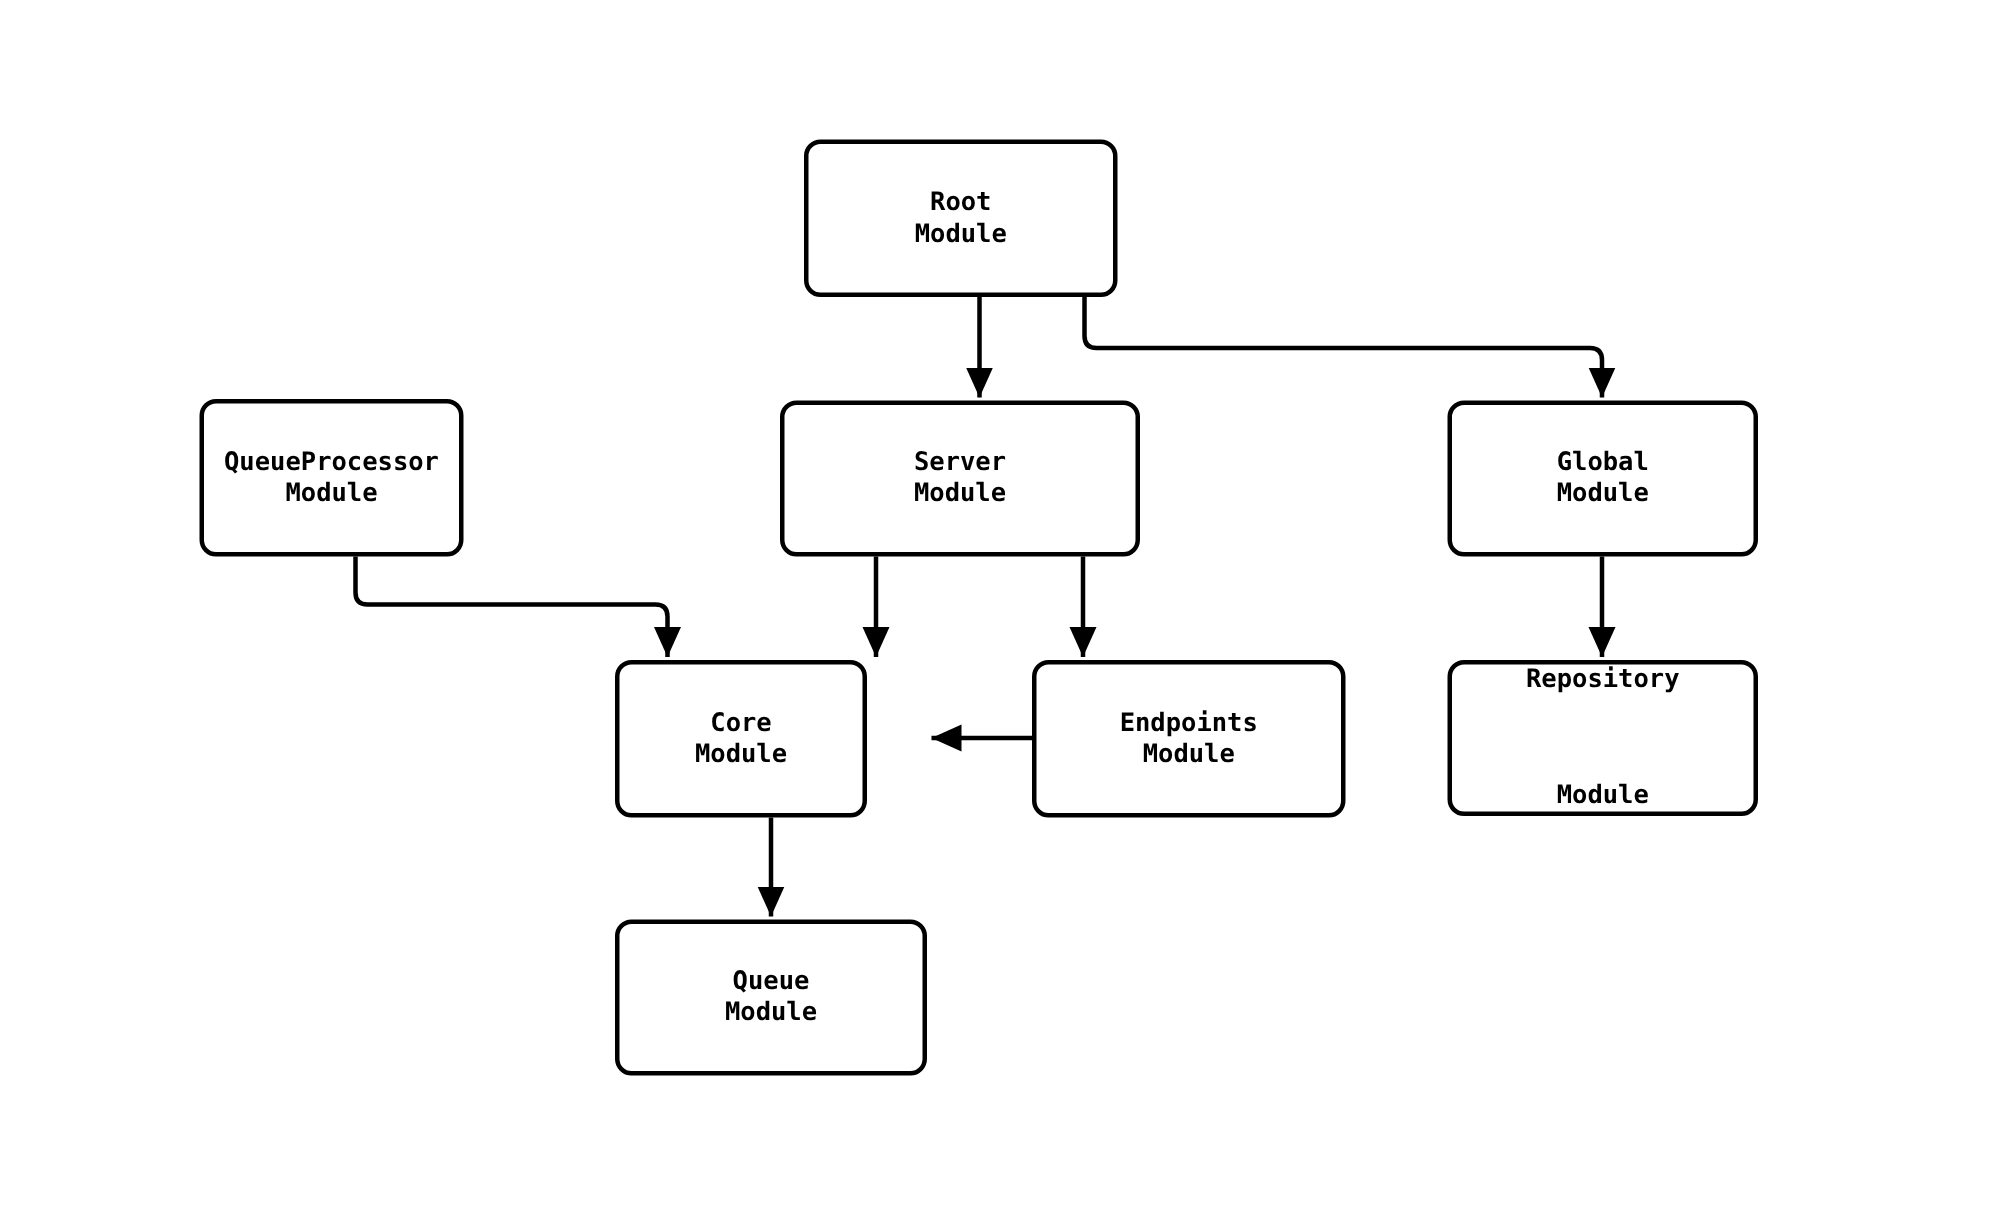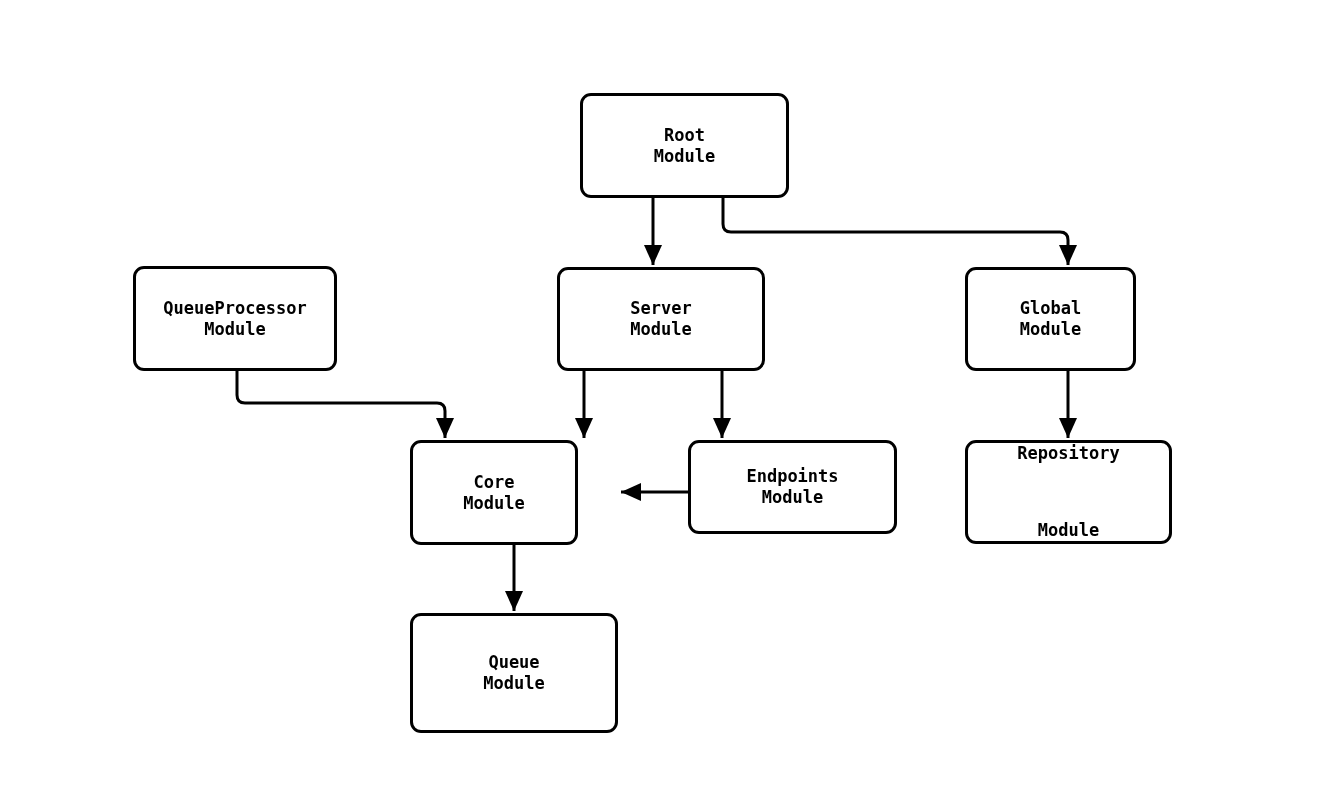--- a/index.html
+++ b/index.html
@@ -35,28 +35,28 @@
     text-align: center;
   }
   .node span {
     display: block;
     font-size: 17px;
     font-weight: bold;
     line-height: 21px;
     color: #000000;
     white-space: nowrap;
   }
-  .node-root          { left: 580px; top: 93px;  width: 209px; height: 105px; }
-  .node-server        { left: 557px; top: 267px; width: 208px; height: 104px; text-align: center; }
-  .node-queueprocessor{ left: 133px; top: 266px; width: 204px; height: 105px; }
-  .node-global        { left: 965px; top: 267px; width: 171px; height: 104px; }
+  .node-root          { left: 536px; top: 93px;  width: 209px; height: 105px; }
+  .node-server        { left: 520px; top: 267px; width: 240px; height: 104px; text-align: center; }
+  .node-queueprocessor{ left: 133px; top: 266px; width: 176px; height: 105px; }
+  .node-global        { left: 965px; top: 267px; width: 207px; height: 104px; }
   .node-core          { left: 410px; top: 440px; width: 168px; height: 105px; }
-  .node-endpoints     { left: 688px; top: 440px; width: 209px; height: 94px; }
+  .node-endpoints     { left: 688px; top: 440px; width: 209px; height: 105px; }
   .node-repository    { left: 965px; top: 440px; width: 207px; height: 104px; justify-content: space-between; }
-  .node-queue         { left: 410px; top: 613px; width: 208px; height: 120px; justify-content: center; }
+  .node-queue         { left: 410px; top: 613px; width: 208px; height: 104px; justify-content: center; }
 </style>
 </head>
 <body>
 
 <div id="canvas">
 
   <svg id="edges" width="1337" height="809" viewBox="0 0 1337 809" xmlns="http://www.w3.org/2000/svg">
     <defs>
       <marker id="arrow" markerUnits="userSpaceOnUse" markerWidth="24" markerHeight="20" refX="20" refY="9" orient="auto">
         <path d="M0,0 L20,9 L0,18 Z" fill="#000000"></path>

